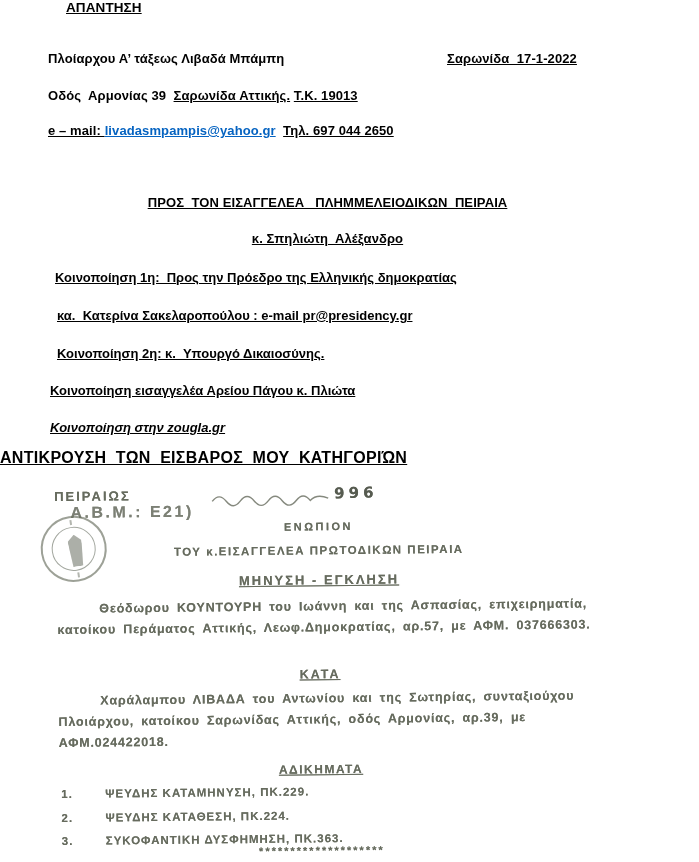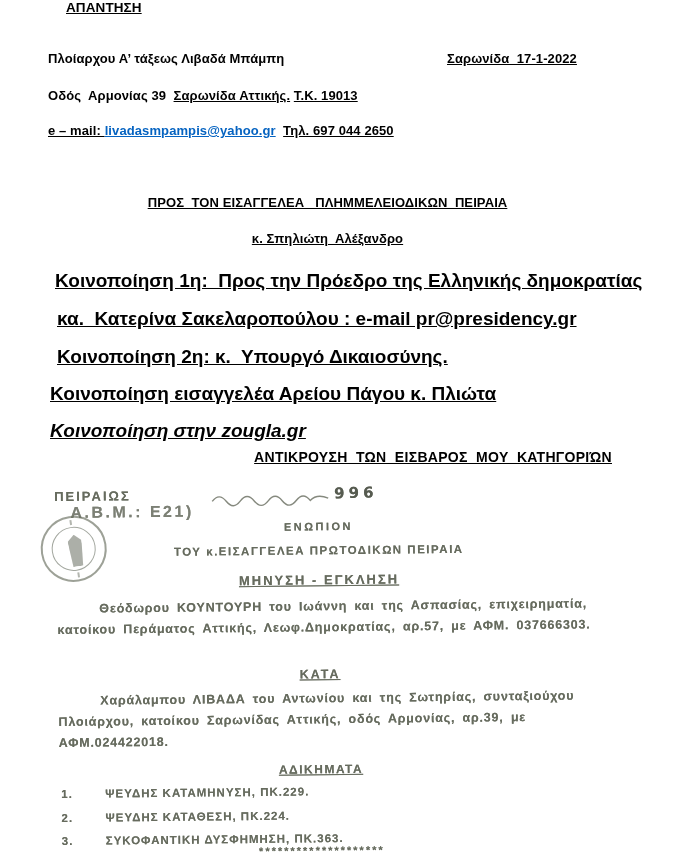--- a/index.html
+++ b/index.html
@@ -15,28 +15,28 @@
   
   .letter-line { font-size:13px; font-weight:700; letter-spacing:0.1px; }
   .title-line { left:66px; top:0; font-size:13.5px; }
   .sender-line { left:48px; top:51px; }
   .date-line { left:447px; top:51px; }
   .address-line { left:48px; top:88px;text-align:right; }
   .contact-line { left:48px; top:123px; }
   .center-line { left:0; width:655px; text-align:center; }
   .recipient-line { top:195px; }
   .recipient-name { top:231px; }
-  .cc-line { font-size:19px; font-weight:700; text-decoration:underline; }
+  .cc-line { font-size:13px; font-weight:700; text-decoration:underline; }
   .cc-0 { left:55px; top:270px; }
   .cc-1 { left:57px; top:308px; }
   .cc-2 { left:57px; top:346px; }
   .cc-3 { left:50px; top:383px; }
   .cc-4 { left:50px; top:420px;font-style:italic; }
-  .main-heading { top:449px; left:0; width:612px; text-align:right;
-    font-size:14px; font-weight:700; text-decoration:underline; letter-spacing:0.3px; }
+  .main-heading { top:449px; left:0; width:612px; text-align:left;
+    font-size:16px; font-weight:700; text-decoration:underline; letter-spacing:0.3px; }
   a.email-link { color:#0563c1; text-decoration:underline; cursor:pointer; }
 
   
   .scan {
     position:absolute; left:0; top:480px; width:699px; height:382px;
     color:#666b5e; transform:rotate(-0.6deg); transform-origin:50% 50%;
     font-weight:700;
   }
   .scan * { text-shadow:0 0 0.6px rgba(102,107,94,0.75); }
   .scan-region { left:56px; top:6px; font-size:13px; letter-spacing:2px; }

